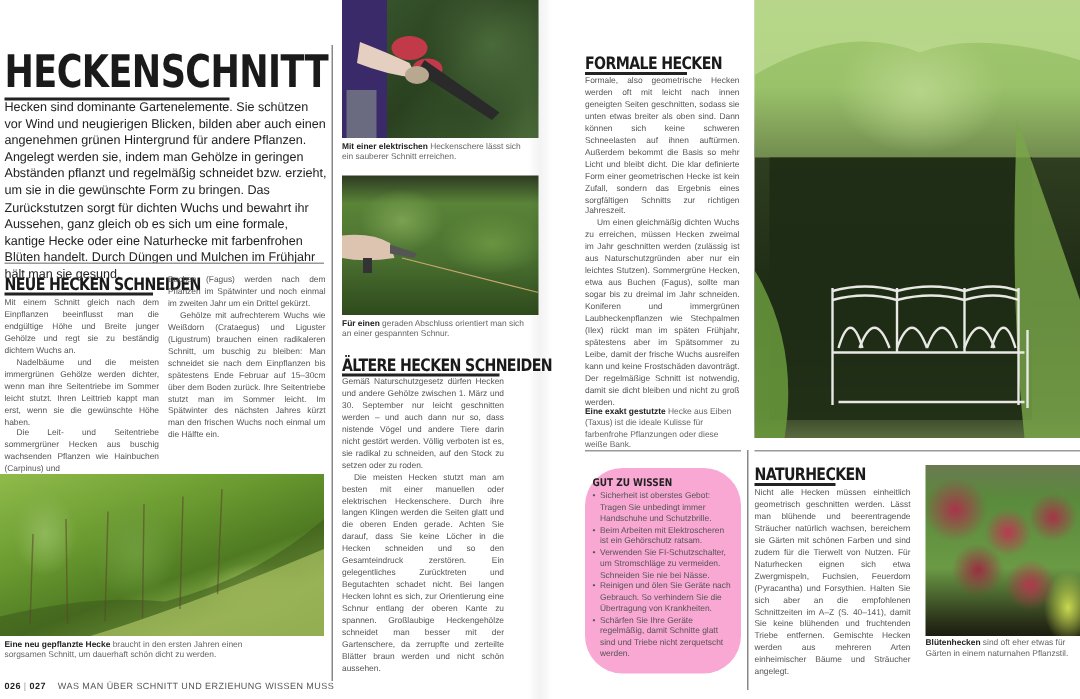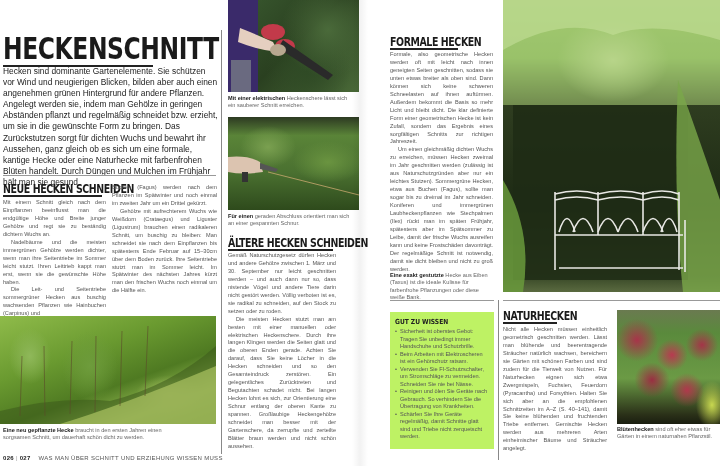--- a/index.html
+++ b/index.html
@@ -11,21 +11,21 @@
   .h-sec { font-size: 11.5px; transform: scaleX(0.82); transform-origin: left top; white-space: nowrap; }
   .underline-thick { background: #222; height: 2px; }
   .underline-thin { background: #999; height: 1px; }
   .intro { font-size: 8.4px; line-height: 11.1px; font-weight: normal; color: #222; }
   .body { font-size: 5.6px; line-height: 7.95px; color: #555; text-align: justify; }
   .body p + p { text-indent: 8px; }
   .caption { font-size: 5.6px; line-height: 7.4px; color: #666; }
   .caption b { color: #222; }
   .vline { background: #888; width: 1px; }
   .photo { overflow: hidden; }
-  .infobox { background: #bef264; }
+  .infobox { background: #f9a8d4; border-radius: 25px; }
   .info-title { font-family: "DejaVu Sans", sans-serif; font-weight: bold; font-size: 7px; color: #222; transform: scaleX(0.85); transform-origin: left top; white-space: nowrap; }
   .info-list { list-style: none; font-size: 5.6px; line-height: 7.5px; color: #555; }
   .info-list li { padding-left: 5px; position: relative; }
   .info-list li::before { content: "•"; position: absolute; left: 0; color: #555; }
   .footer { font-size: 6px; color: #555; letter-spacing: 0.3px; white-space: nowrap; }
   .footer b { color: #222; }
 </style>
 </head>
 <body>
 

